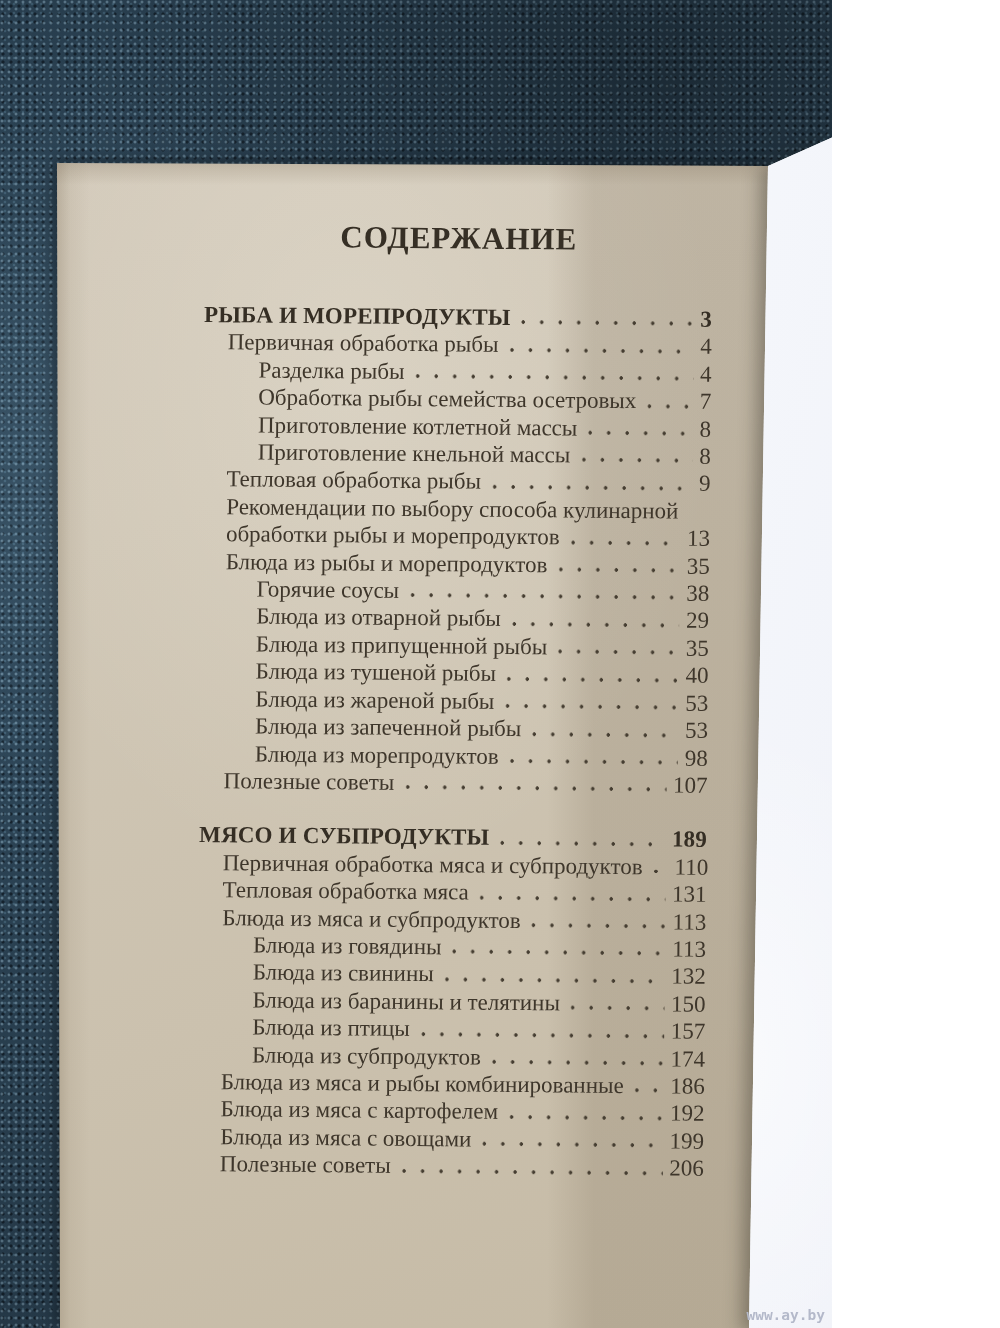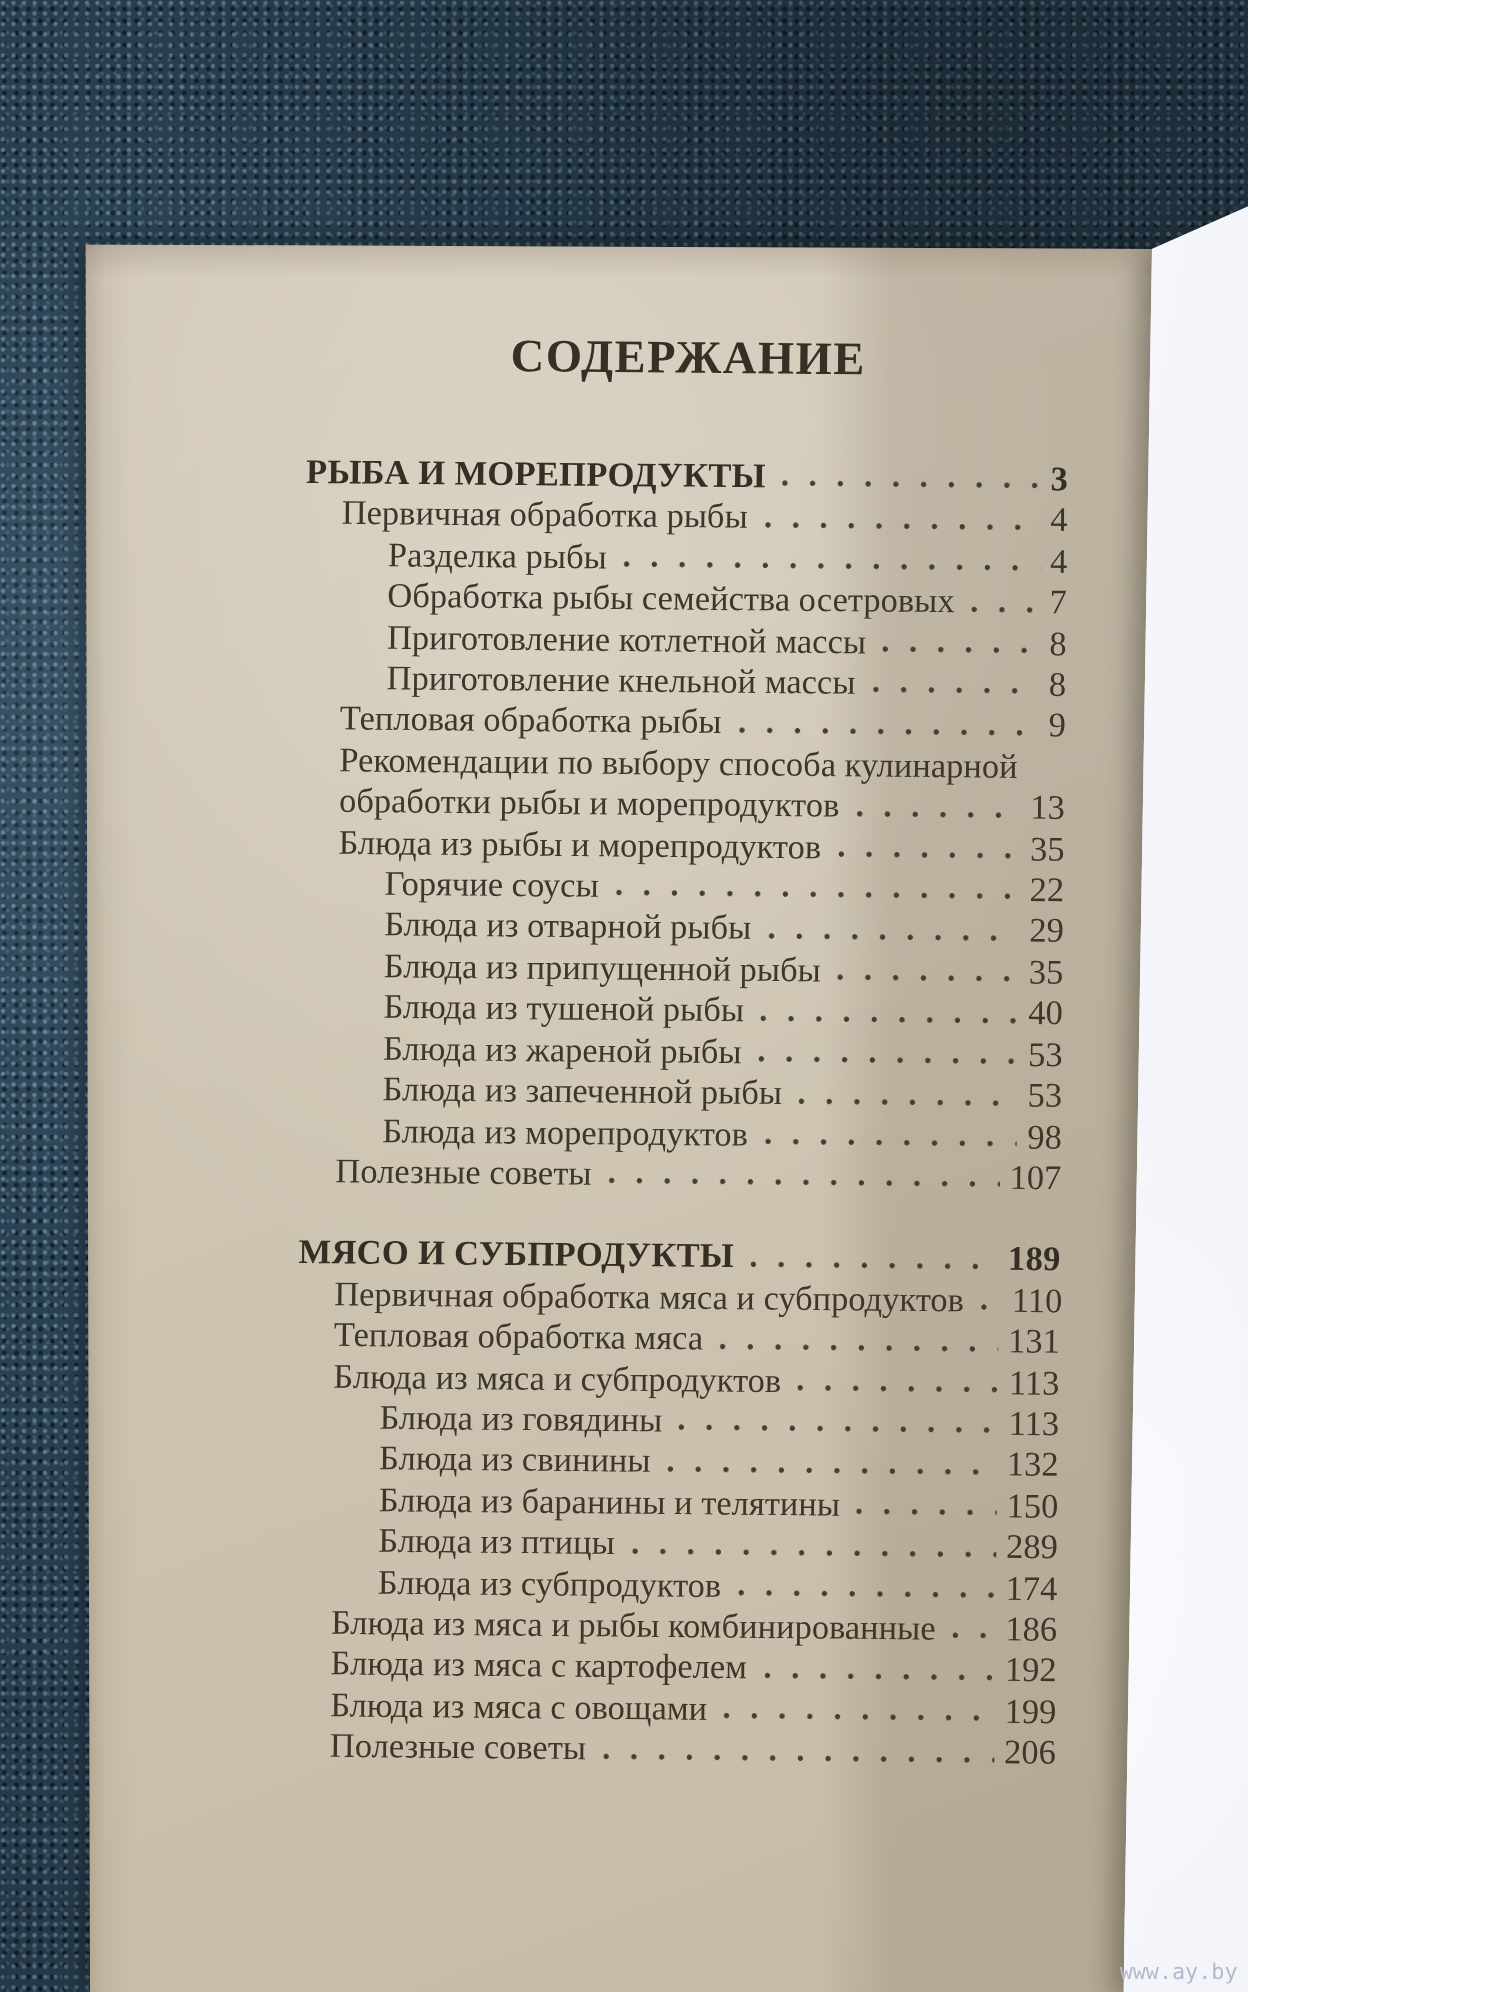--- a/index.html
+++ b/index.html
@@ -77,21 +77,21 @@
   .toc-leader{
     flex:1 1 auto;min-width:14px;height:6px;align-self:flex-end;
     margin:0 7px 6px 11px;
     background-image:radial-gradient(circle at 2.2px 3px, #453d31 1.5px, transparent 2px);
     background-size:18.5px 6px;background-repeat:repeat-x;background-position:left bottom;
   }
   .toc-page{white-space:nowrap;text-align:right;}
 
   .watermark{
     position:absolute;right:7px;top:1307px;
-    font-family:"DejaVu Sans Mono",monospace;font-size:14.5px;color:var(--watermark);
+    font-family:"DejaVu Sans Mono",monospace;font-size:14.5px;color:var(--watermark);font-weight:bold;
   }
 </style>
 </head>
 <body>
 
 <div class="scene">
   <div class="fabric"></div>
   <div class="fabric-light"></div>
 
   <div class="tan-wrap">
@@ -146,21 +146,21 @@
             <span class="toc-page">13</span>
           </div>
           <div class="toc-row lvl1">
             <span class="toc-label">Блюда из рыбы и морепродуктов</span>
             <span class="toc-leader"></span>
             <span class="toc-page">35</span>
           </div>
           <div class="toc-row lvl2">
             <span class="toc-label">Горячие соусы</span>
             <span class="toc-leader"></span>
-            <span class="toc-page">22</span>
+            <span class="toc-page">38</span>
           </div>
           <div class="toc-row lvl2">
             <span class="toc-label">Блюда из отварной рыбы</span>
             <span class="toc-leader"></span>
             <span class="toc-page">29</span>
           </div>
           <div class="toc-row lvl2">
             <span class="toc-label">Блюда из припущенной рыбы</span>
             <span class="toc-leader"></span>
             <span class="toc-page">35</span>
@@ -223,21 +223,21 @@
             <span class="toc-page">132</span>
           </div>
           <div class="toc-row lvl2">
             <span class="toc-label">Блюда из баранины и телятины</span>
             <span class="toc-leader"></span>
             <span class="toc-page">150</span>
           </div>
           <div class="toc-row lvl2">
             <span class="toc-label">Блюда из птицы</span>
             <span class="toc-leader"></span>
-            <span class="toc-page">289</span>
+            <span class="toc-page">157</span>
           </div>
           <div class="toc-row lvl2">
             <span class="toc-label">Блюда из субпродуктов</span>
             <span class="toc-leader"></span>
             <span class="toc-page">174</span>
           </div>
           <div class="toc-row lvl1">
             <span class="toc-label">Блюда из мяса и рыбы комбинированные</span>
             <span class="toc-leader"></span>
             <span class="toc-page">186</span>

